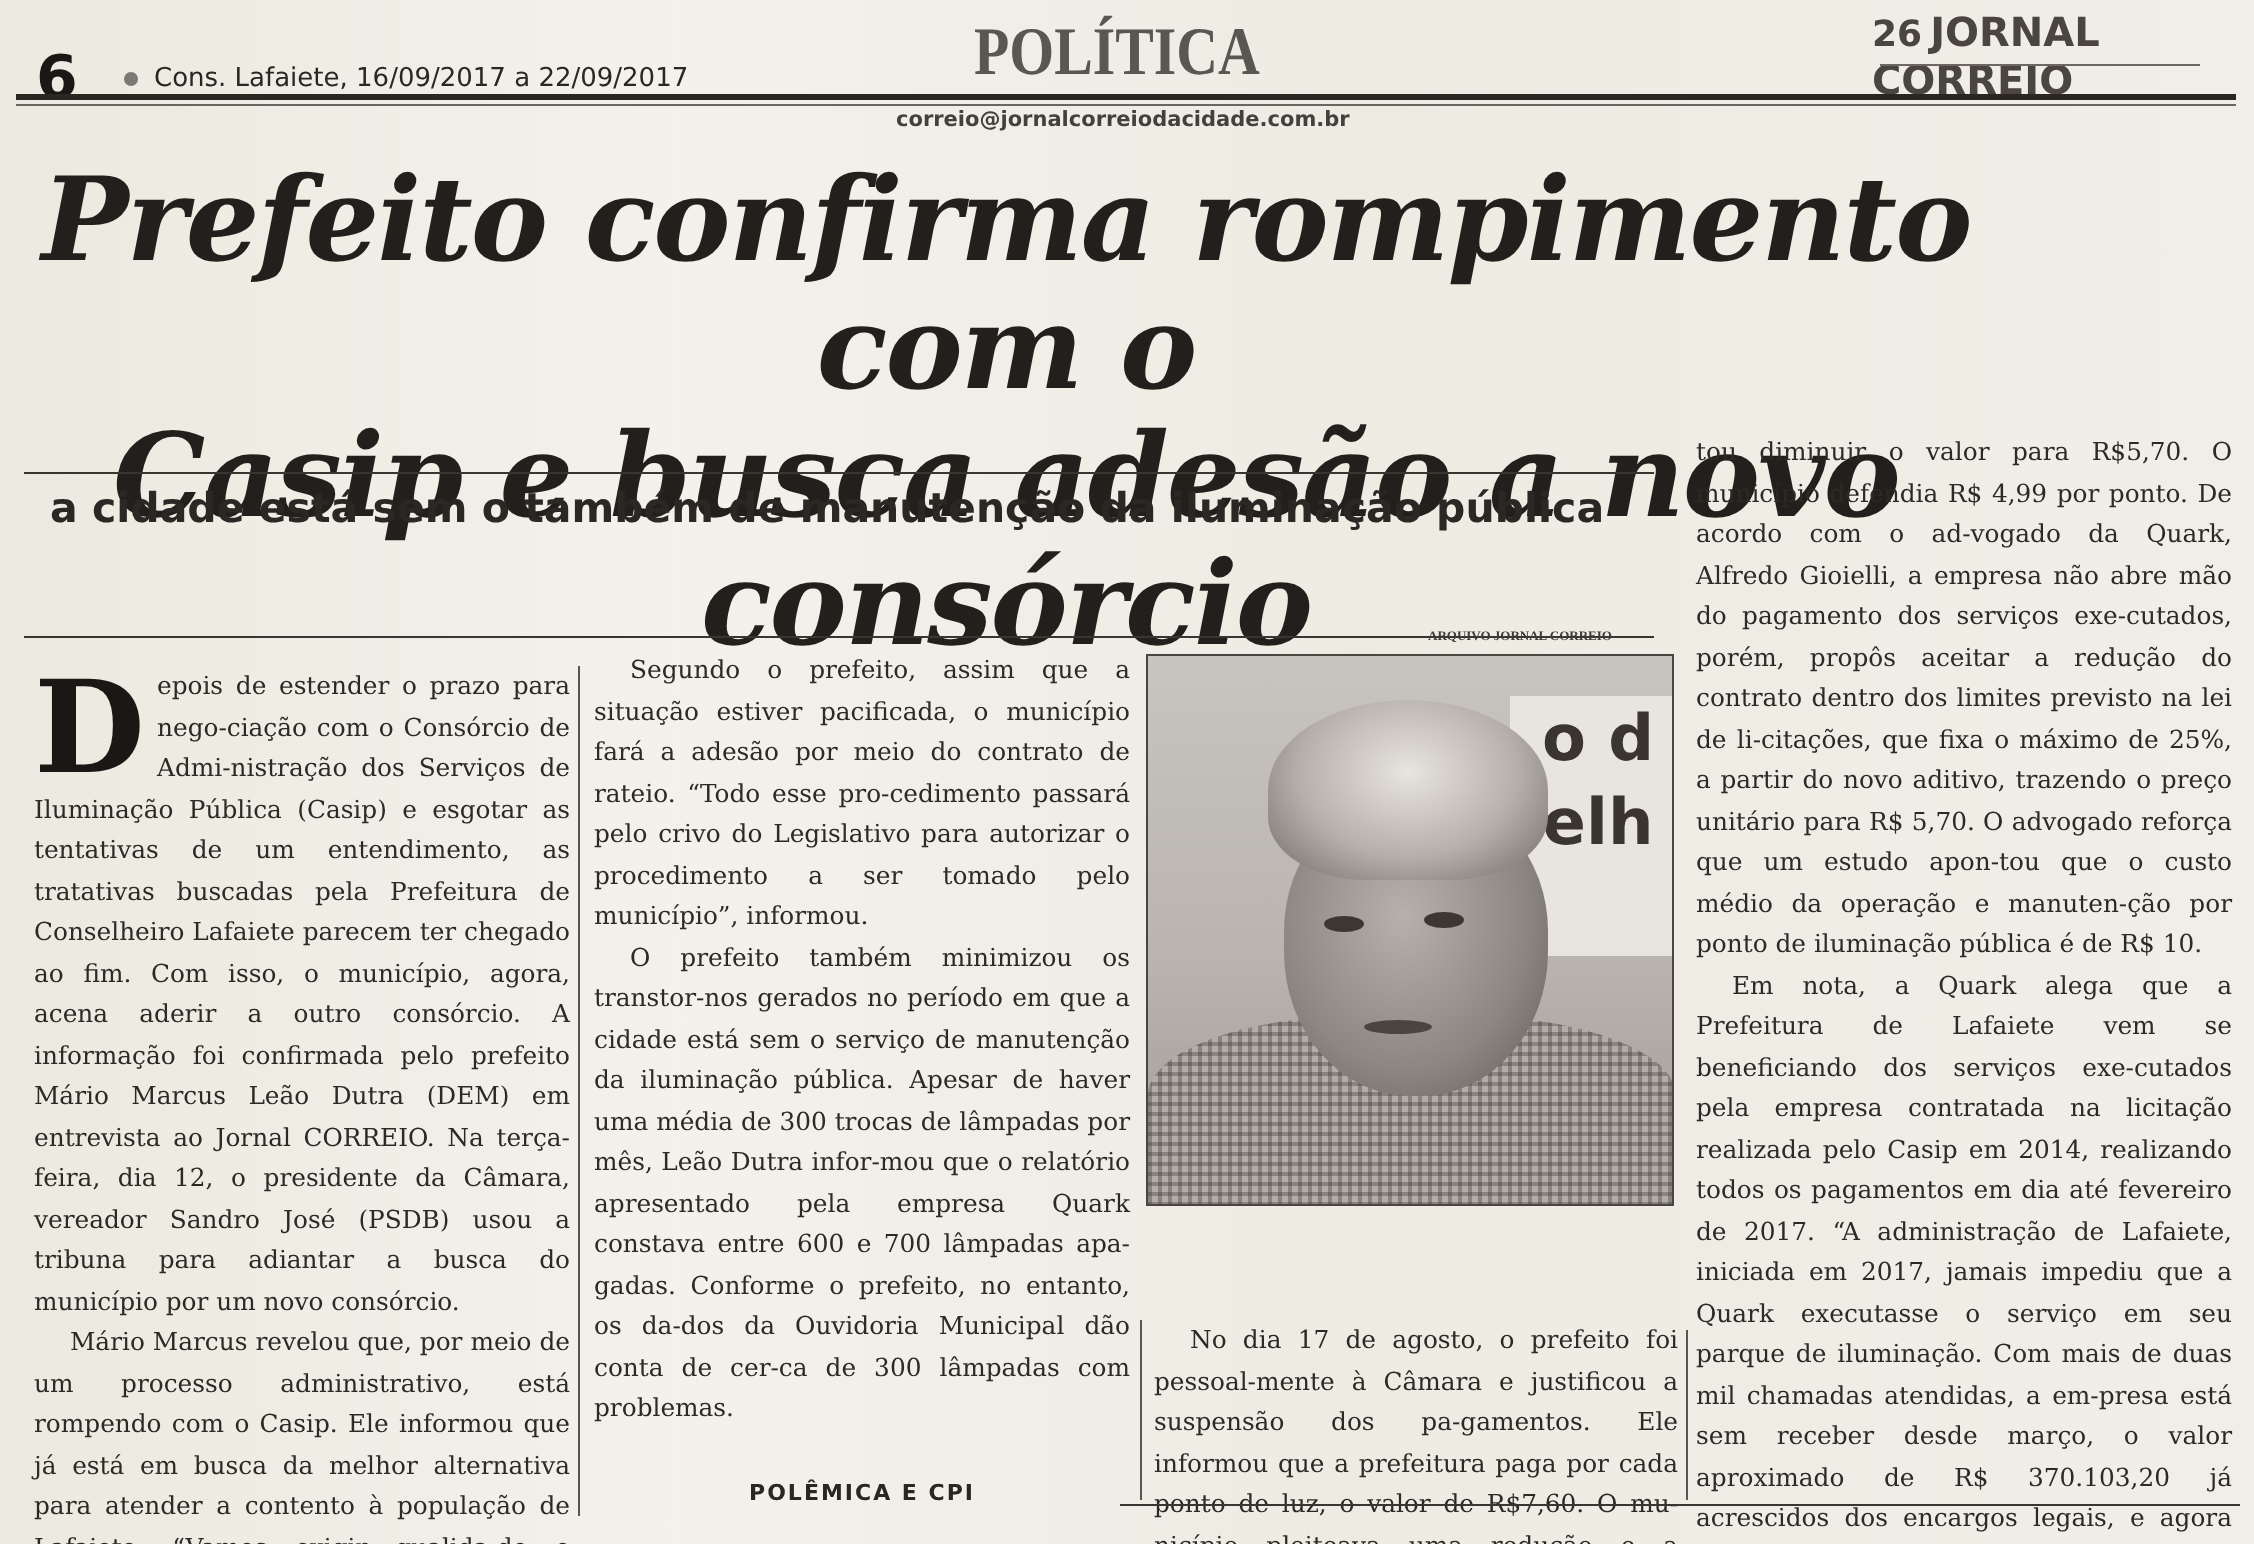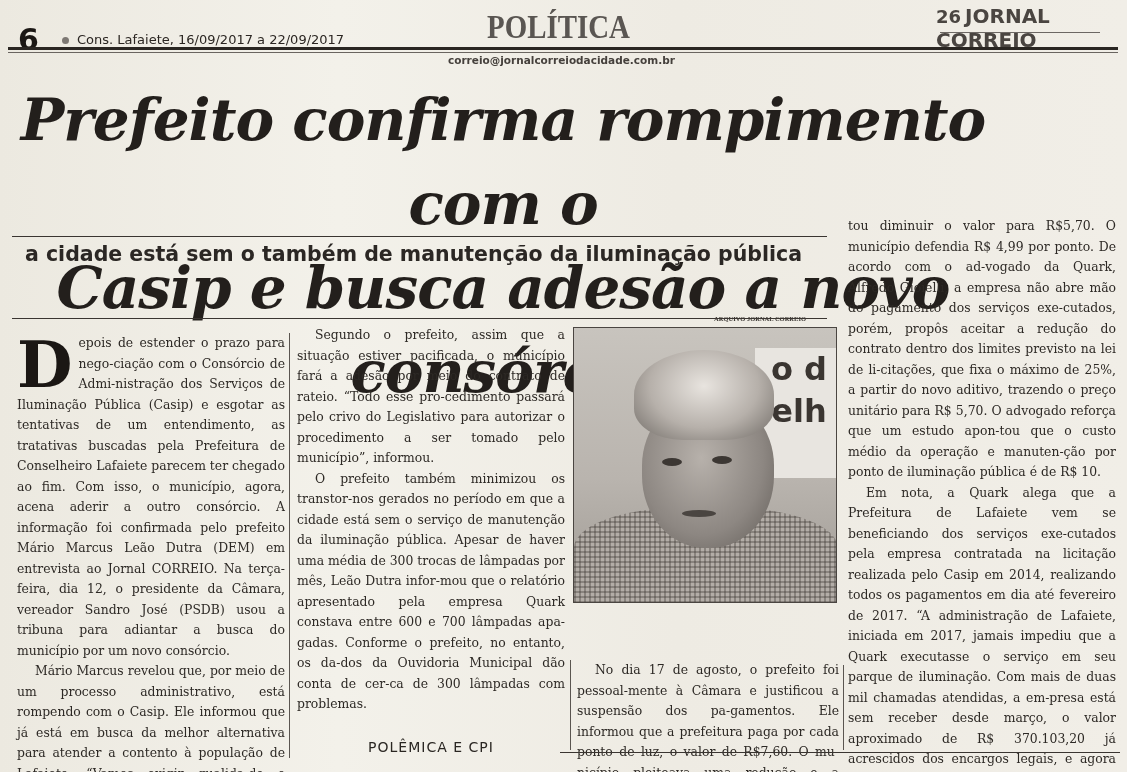--- a/index.html
+++ b/index.html
@@ -38,21 +38,21 @@
   .brand-rule { position: absolute; left: 940px; top: 32px; width: 160px; border-top: 1px solid #6c6763; }
   .rule-main { position: absolute; left: 8px; top: 47px; width: 1110px; height: 3px; background: #2a2622; }
   .rule-thin { position: absolute; left: 8px; top: 52px; width: 1110px; height: 1px; background: #6a6560; }
   .email {
     position: absolute; left: 448px; top: 54px;
     font-family: "DejaVu Sans", sans-serif; font-size: 10.5px; color: #45403c; font-weight: bold;
   }
   
   .headline {
     position: absolute; left: 0; top: 78px; width: 1006px; text-align: center;
-    font-family: "DejaVu Serif", serif; font-style: italic; font-size: 58px; line-height: 84px;
+    font-family: "DejaVu Serif", serif; font-style: italic; font-size: 58px; line-height: 64px;
     color: #231f1c; letter-spacing: -1px;
   }
   .headline span { display: block; }
   .rule-deck-top { position: absolute; left: 12px; top: 236px; width: 815px; border-top: 1.5px solid #3a3531; }
   .deck {
     position: absolute; left: 25px; top: 240px; width: 800px;
     font-family: "DejaVu Sans", sans-serif; font-weight: bold; font-size: 20.5px; line-height: 28px;
     color: #2b2724;
   }
   .rule-deck-bot { position: absolute; left: 12px; top: 318px; width: 815px; border-top: 1.5px solid #3a3531; }
@@ -66,21 +66,21 @@
   .col1 { left: 17px; top: 333px; width: 268px; }
   .col2 { left: 297px; top: 325px; width: 268px; }
   .col3 { left: 577px; top: 660px; width: 262px; }
   .col4 { left: 848px; top: 216px; width: 268px; }
   .dropcap {
     float: left; font-family: "DejaVu Serif", serif; font-weight: bold; font-size: 64px;
     line-height: 56px; margin: 4px 6px 0 0; color: #1b1714;
   }
   .vrule { position: absolute; width: 1px; background: #5a5550; }
   .subhead {
-    font-family: "DejaVu Sans", sans-serif; font-weight: normal; font-size: 14px; letter-spacing: 1px;
+    font-family: "DejaVu Sans", sans-serif; font-weight: bold; font-size: 11px; letter-spacing: 1px;
     text-align: center; margin: 22px 0 24px 0; text-indent: 0; color: #2a2622;
   }
   
   .credit {
     position: absolute; left: 714px; top: 315px;
     font-family: Liberation Serif, serif; font-weight: bold; font-size: 6.5px; color: #3e3935;
   }
   .photo {
     position: absolute; left: 573px; top: 327px; width: 264px; height: 276px;
     background: #9e9893; overflow: hidden; border: 1px solid #4a4541;

